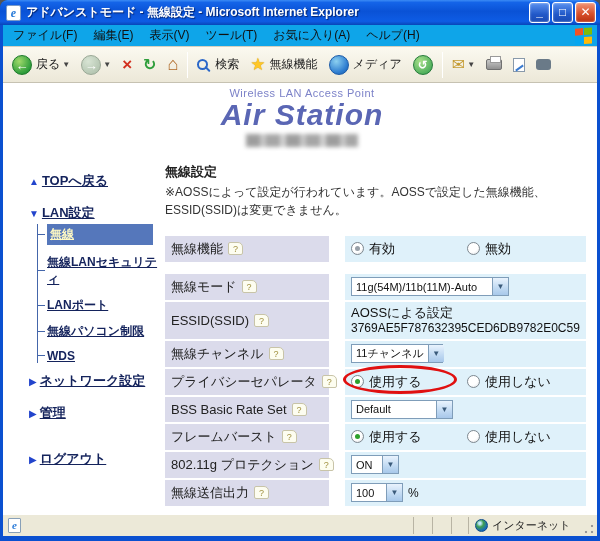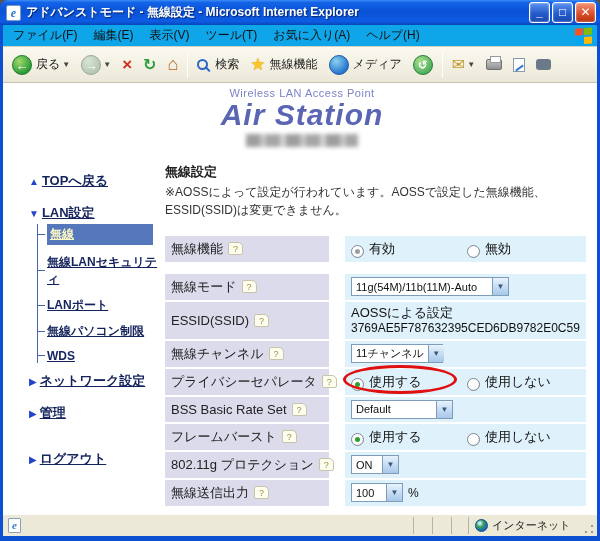--- a/index.html
+++ b/index.html
@@ -93,21 +93,21 @@
   .srow.gap-after { margin-bottom:12px; }
   .cell-label { width:164px; flex:none; background:#DBDBEB; padding:4px 4px 4px 6px;
     font-size:13px; color:#222; display:flex; align-items:center; }
   .cell-label .txt { white-space:nowrap; }
   .help { display:inline-block; width:15px; height:13px; margin-left:5px; flex:none;
     background:#FDFDF0; border:1px solid #C8C4A8; border-radius:2px 5px 2px 2px;
     font-size:9px; line-height:12px; color:#A09040; text-align:center; }
   .help::after { content:"?"; }
   .cell-value { flex:1; background:#DFF1FA; padding:3px 6px; font-size:13px; color:#111;
     display:flex; align-items:center; position:relative; }
-  .opt { display:flex; align-items:flex-end; }
+  .opt { display:flex; align-items:center; }
   .opt.first { width:116px; }
   .radio { width:13px; height:13px; border-radius:50%; border:1px solid #7E8890;
     background:radial-gradient(circle at 35% 30%,#fff 55%,#D8DCE0); position:relative; margin-right:5px; flex:none; }
   .radio.on::after { content:""; position:absolute; inset:3px; border-radius:50%; background:#2DA12D; }
   .radio.on.dis::after { background:#98A0A8; }
 
   .sel { display:inline-flex; align-items:center; height:19px; background:#fff;
     border:1px solid #7F9DB9; font-size:11px; color:#111; }
   .sel .sel-text { padding:0 4px; white-space:nowrap; }
   .sel .sel-btn { width:16px; height:17px; margin-left:auto; flex:none;

